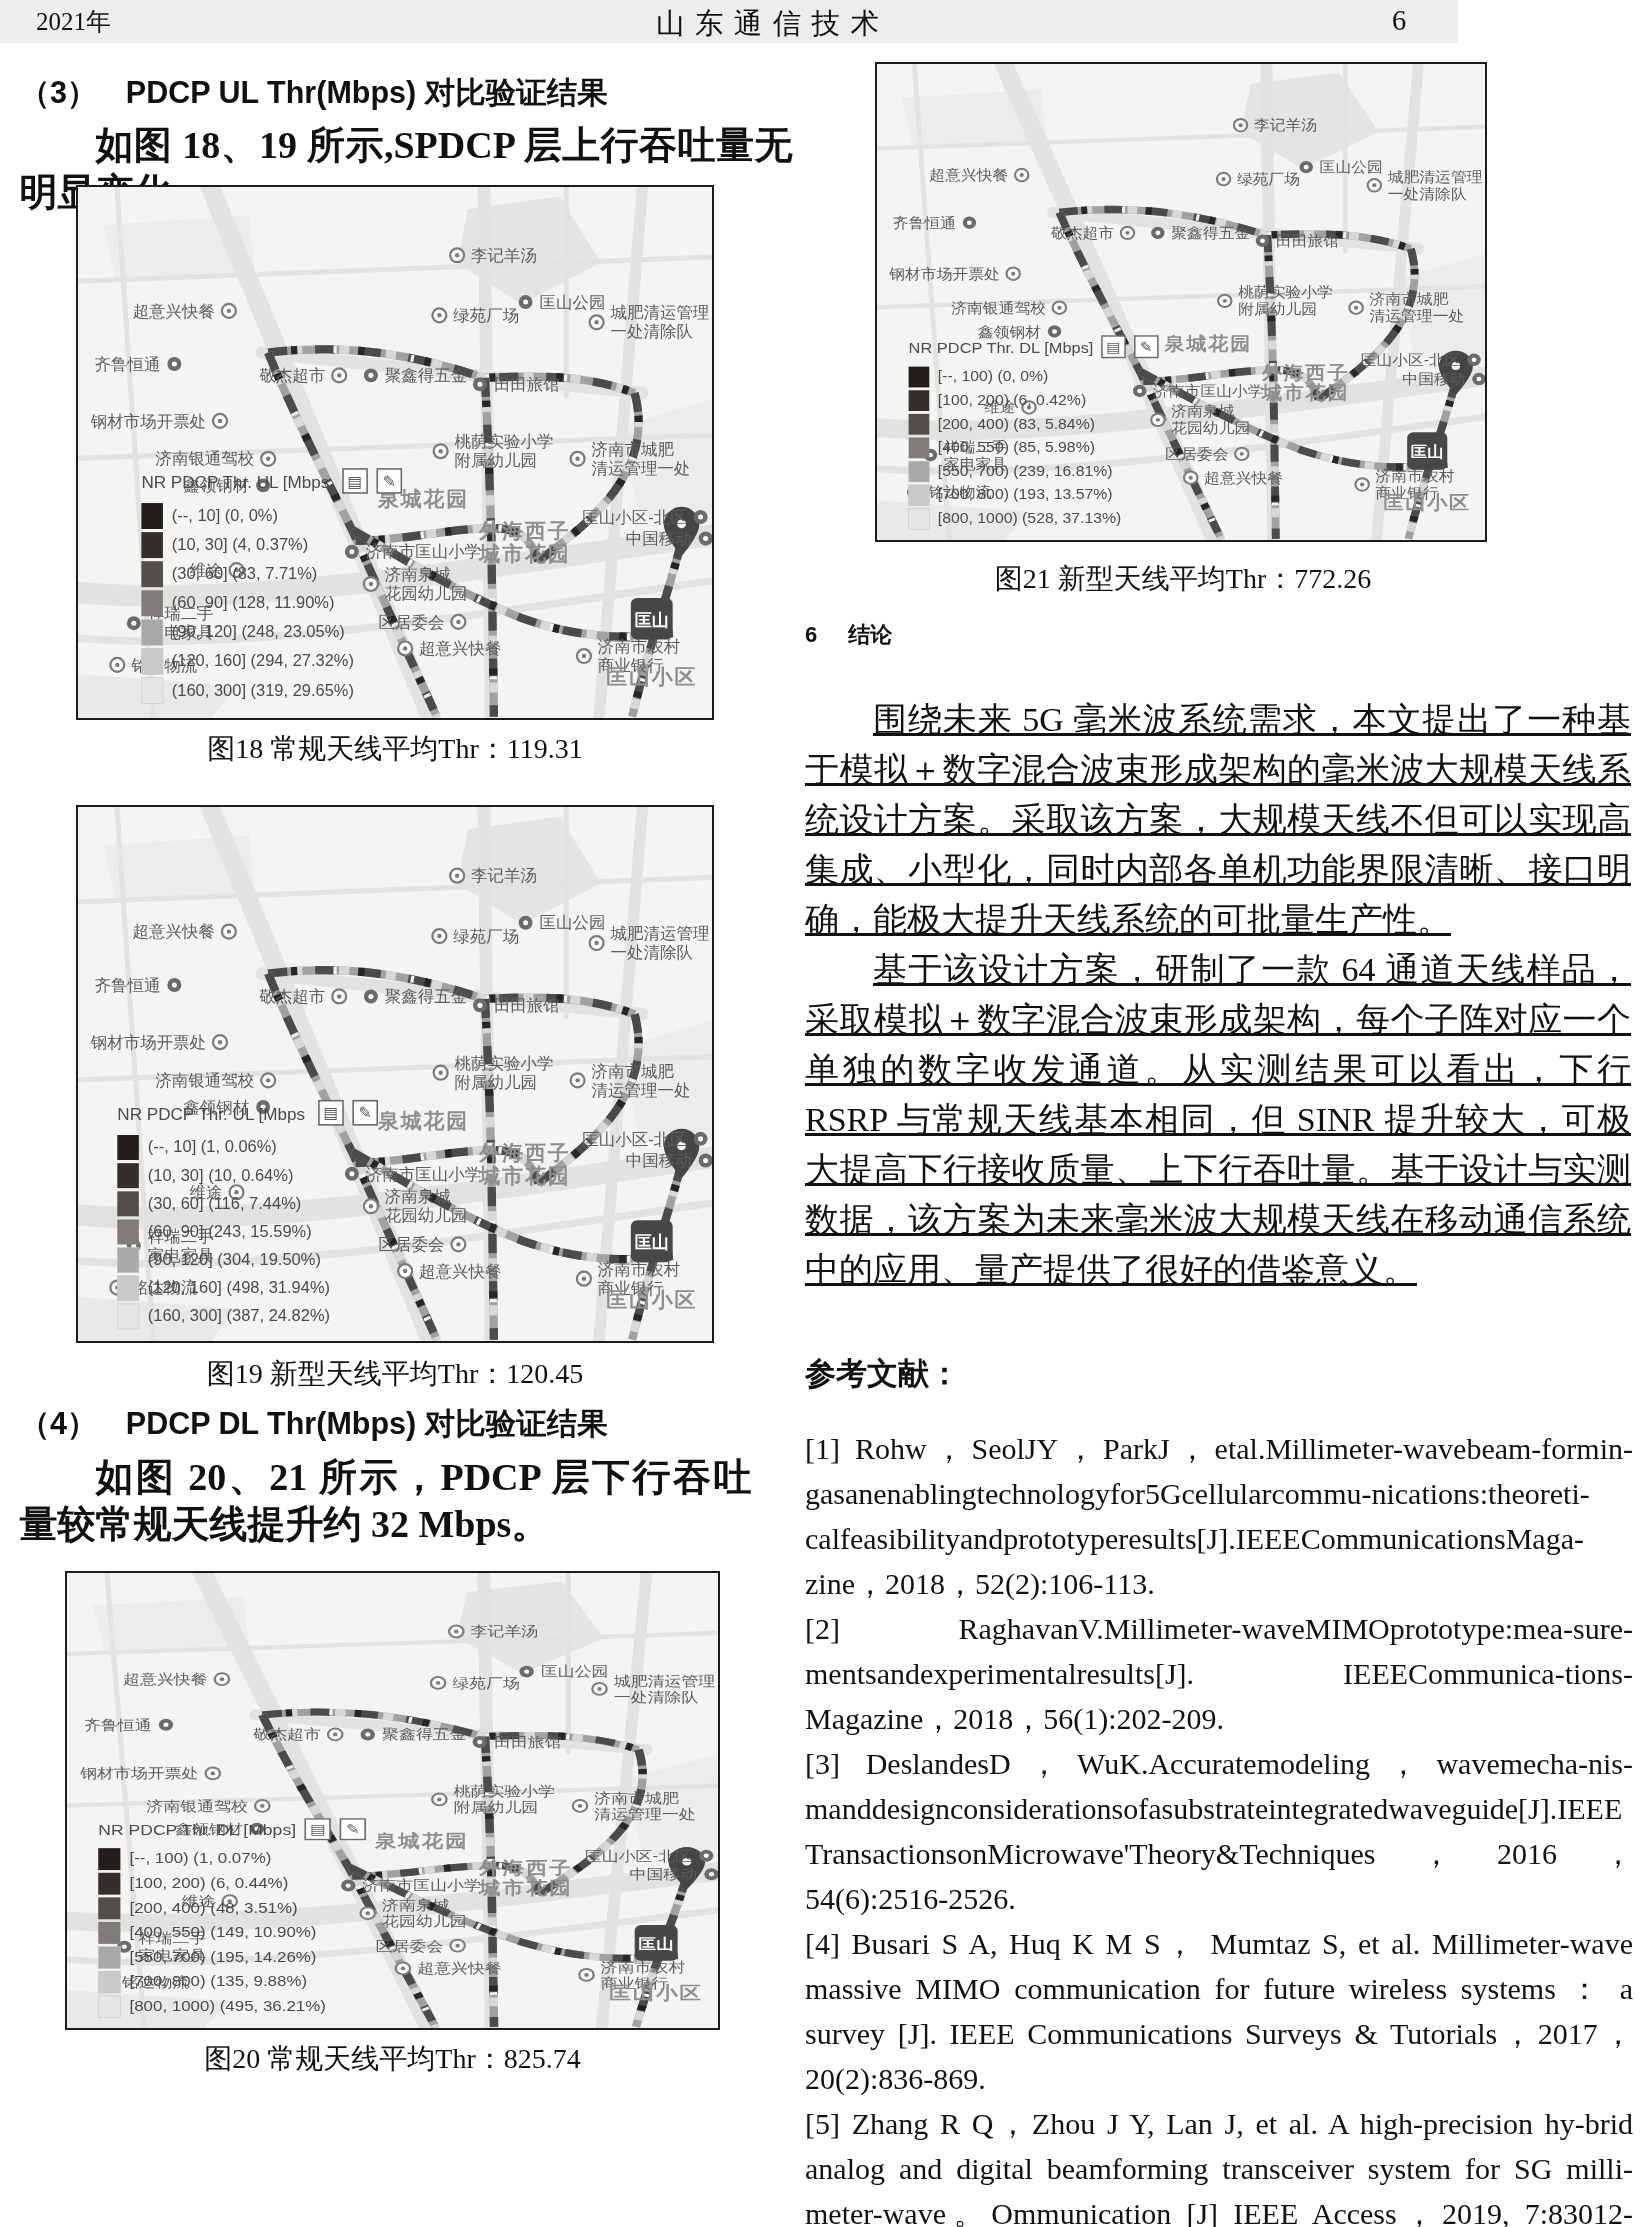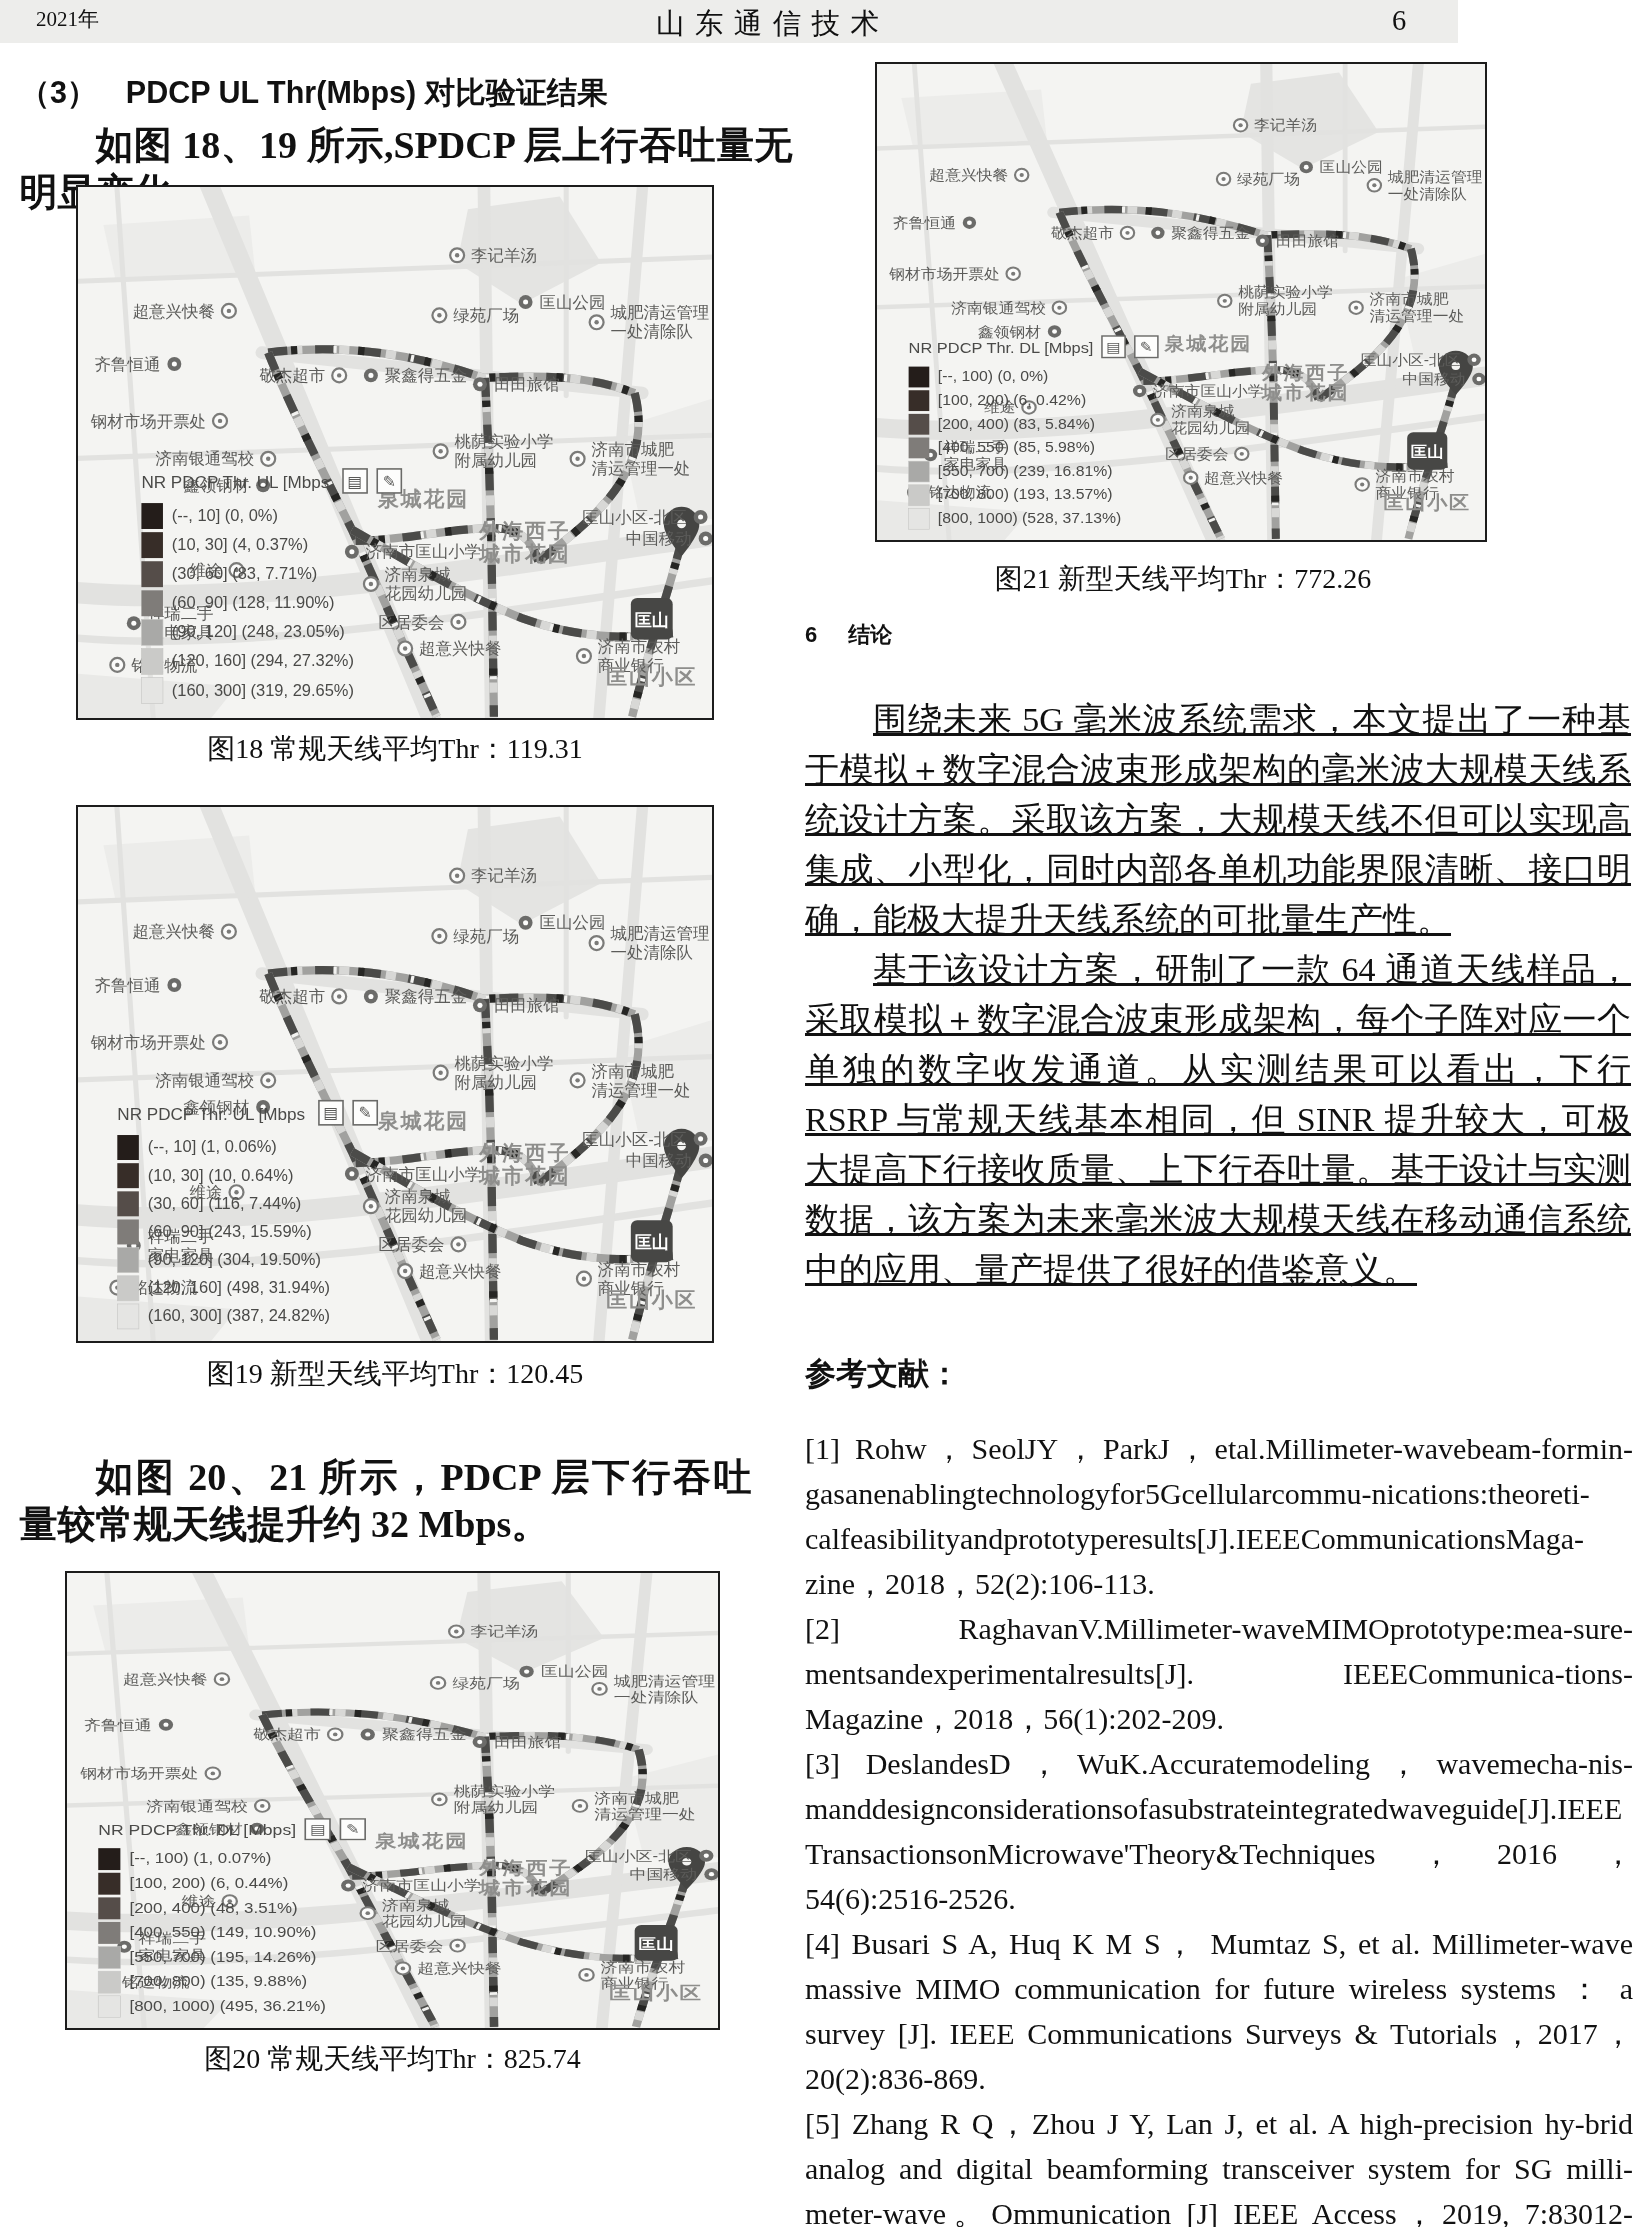--- a/index.html
+++ b/index.html
@@ -1,19 +1,19 @@
 <!DOCTYPE html>
 <html style="font-size:10.4px"><head>
 <meta charset="utf-8">
 <style>
   html,body{margin:0;padding:0;background:#ffffff;}
   .page{position:relative;width:1649px;height:2227px;background:#ffffff;overflow:hidden;
         font-family:"Liberation Serif","DejaVu Serif",serif;color:#111;}
   .hdr-band{position:absolute;left:0;top:0;width:1458px;height:43px;background:#ededeb;}
-  .hdr-year{position:absolute;left:36px;top:5.2px;font-size:21px;}
+  .hdr-year{position:absolute;left:36px;top:5.2px;font-size:25px;}
   .hdr-journal{position:absolute;left:656px;top:4.5px;width:350px;text-align:left;font-size:28.5px;letter-spacing:10.4px;}
   .hdr-page{position:absolute;left:1392px;top:4.5px;font-size:28.5px;}
   .sec-h{position:absolute;font-family:Liberation Sans, sans-serif;font-weight:bold;font-size:30.5px;white-space:nowrap;}
   .sec-h .num{margin-right:28.5px;}
   .para{position:absolute;font-size:38px;line-height:47px;text-indent:2em;text-align:justify;font-weight:bold;}
   .figure{position:absolute;border:2.6px solid #1c1c1c;box-sizing:border-box;background:#f4f4f2;}
   .figure svg{display:block;width:100%;height:100%;}
   .caption{position:absolute;text-align:center;font-size:28px;white-space:nowrap;}
   .concl-h{position:absolute;font-family:"Liberation Sans","DejaVu Sans",sans-serif;font-weight:bold;font-size:22px;}
   .concl-h .t{margin-left:31px;}
@@ -459,20 +459,23 @@
           <text x="110" y="720.5999999999999" font-size="26" fill="#4a4a48" font-family="Liberation Sans, DejaVu Sans, sans-serif">(90, 120] (304, 19.50%)</text>
           <rect x="62" y="737.4285714285714" width="34" height="39.285714285714285" fill="#cacac8" stroke="#c6c6c4" stroke-width="1"></rect>
           <text x="110" y="764.8857142857144" font-size="26" fill="#4a4a48" font-family="Liberation Sans, DejaVu Sans, sans-serif">(120, 160] (498, 31.94%)</text>
           <rect x="62" y="781.7142857142858" width="34" height="39.285714285714285" fill="#e5e5e3" stroke="#c6c6c4" stroke-width="1"></rect>
           <text x="110" y="809.1714285714286" font-size="26" fill="#4a4a48" font-family="Liberation Sans, DejaVu Sans, sans-serif">(160, 300] (387, 24.82%)</text>
         </g>
       </svg>
   </figure>
   <div class="caption" style="left:76px;top:1355px;width:638px">图19  新型天线平均Thr：120.45</div>
 
+  <div class="sec-h" style="left:19.4px;top:1404px">
+    <span class="num">（4）</span><span>PDCP DL Thr(Mbps) 对比验证结果</span>
+  </div>
   <div class="para" style="left:19.4px;top:1454px;width:732px">如图 20、21 所示，PDCP 层下行吞吐量较常规天线提升约 32 Mbps。</div>
 
   <figure class="figure" style="left:65px;top:1571px;width:655px;height:459px;margin:0">
     <svg viewBox="0 0 1000 840" preserveAspectRatio="none">
         <rect x="0" y="0" width="1000" height="840" fill="#f4f4f2"></rect>
         <g>
           <polygon points="615,35 760,15 825,120 700,185 598,120" fill="#e4e4e2"></polygon>
           <polygon points="855,380 1000,335 1000,525 885,520" fill="#ececea"></polygon>
           <polygon points="40,60 270,45 280,140 60,150" fill="#ececea"></polygon>
           <polygon points="0,770 250,790 210,840 0,840" fill="#e9e9e7"></polygon>

